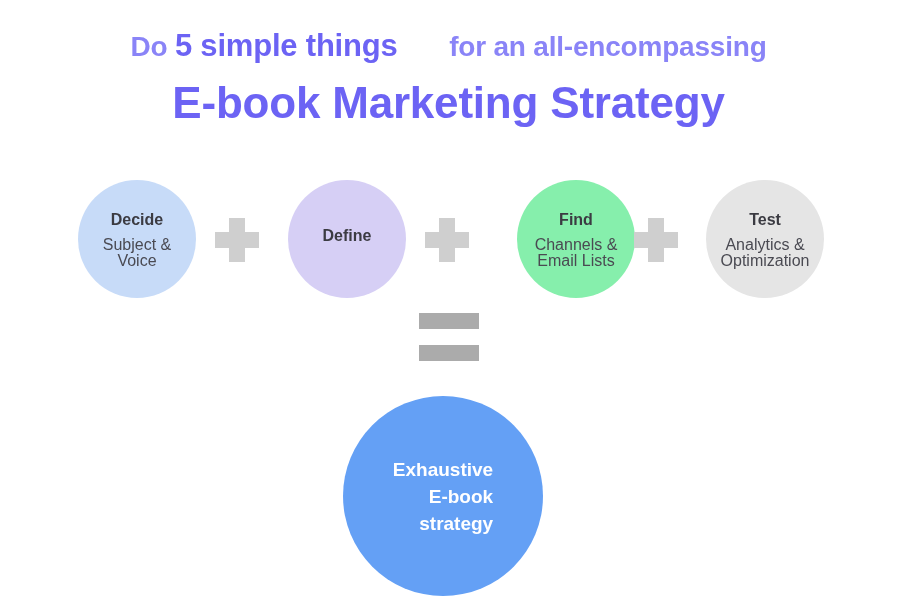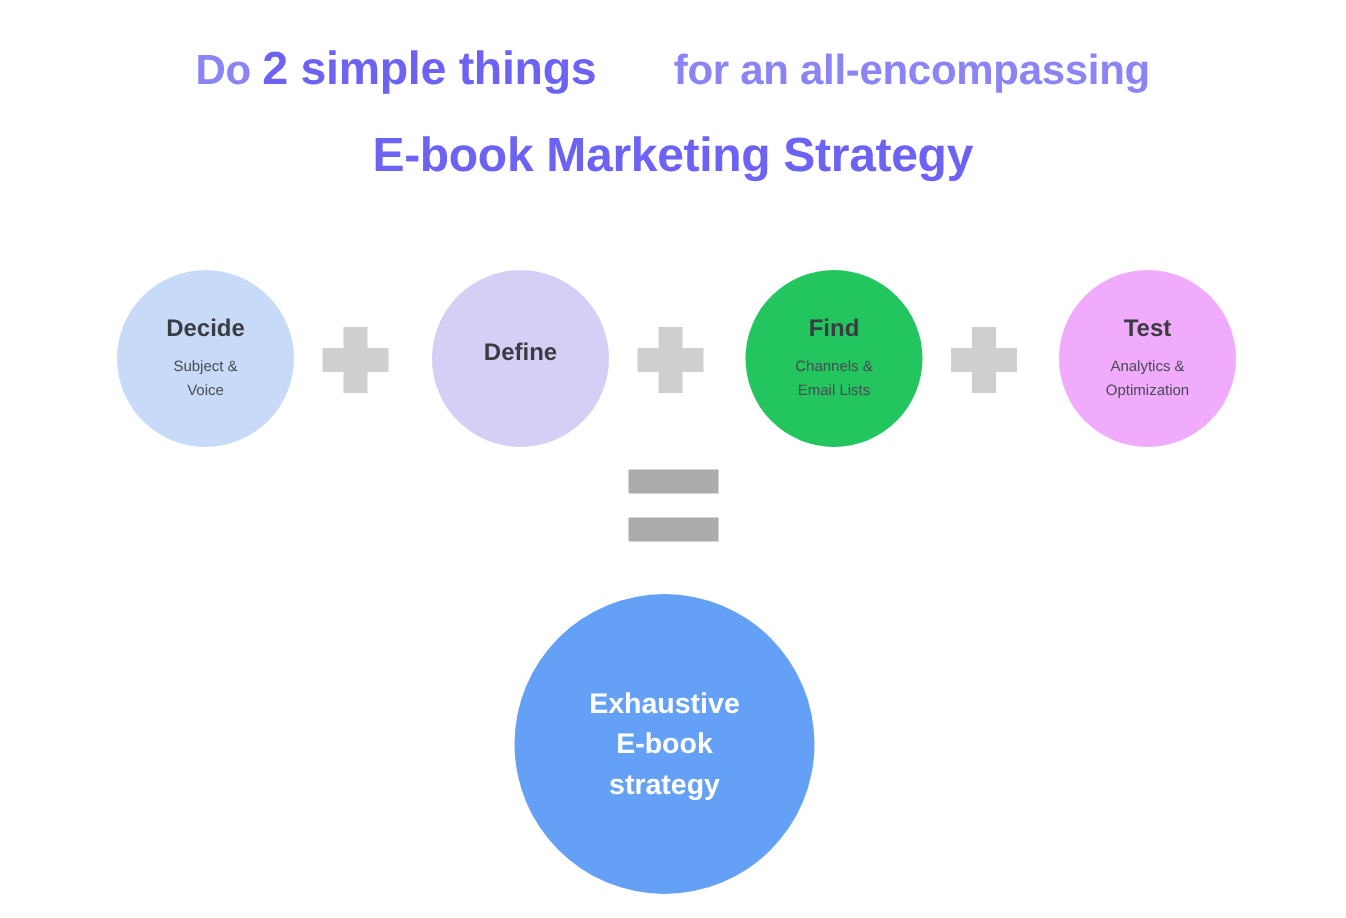--- a/index.html
+++ b/index.html
@@ -36,21 +36,21 @@
     color: #8a84f7;
     font-weight: 700;
   }
   .h1-strong {
     color: #6c63f4;
     font-weight: 800;
     font-size: 31px;
   }
   .heading-line2 {
     margin-top: 18px;
-    font-size: 32px;
+    font-size: 44px;
     line-height: 40px;
     font-weight: 800;
     color: #6c63f4;
     letter-spacing: -0.2px;
     white-space: nowrap;
   }
 
   
   .steps-row {
     position: absolute;
@@ -75,21 +75,21 @@
   }
   .step-title {
     font-size: 16px;
     font-weight: 800;
     color: #3b3b42;
     line-height: 20px;
     margin-bottom: 7px;
     white-space: nowrap;
   }
   .step-sub {
-    font-size: 10px;
+    font-size: 16px;
     font-weight: 400;
     color: #4a4a52;
     line-height: 16px;
     text-align: center;
     white-space: pre-line;
   }
 
   
   .plus {
     position: absolute;
@@ -144,32 +144,32 @@
     background: #64a0f5;
     display: flex;
     align-items: center;
     justify-content: center;
   }
   .result-label {
     color: #ffffff;
     font-size: 19px;
     font-weight: 800;
     line-height: 27px;
-    text-align: center;
+    text-align: right;
     white-space: pre-line;
   }
 </style>
 </head>
 <body>
 
 <div id="canvas">
 
   <div class="heading">
     <div class="heading-line1">
-      <span class="h1-light" style="color: rgb(138, 132, 247);">Do </span><span class="h1-strong" style="color: rgb(108, 99, 244);">2 simple things</span><span class="h1-light" style="color: rgb(138, 132, 247); margin-left: 44px;"> for an all-encompassing</span>
+      <span class="h1-light" style="color: rgb(138, 132, 247);">Do </span><span class="h1-strong" style="color: rgb(108, 99, 244);">5 simple things</span><span class="h1-light" style="color: rgb(138, 132, 247); margin-left: 44px;"> for an all-encompassing</span>
     </div>
     <div class="heading-line2" style="color: rgb(108, 99, 244);">E-book Marketing Strategy</div>
   </div>
 
   <div class="steps-row">
 
     <div class="step" id="step-0" style="left: 78px; background: rgb(199, 219, 248);">
       <div class="step-title">Decide</div>
       <div class="step-sub">Subject &amp;
 Voice</div>
@@ -182,32 +182,32 @@
 
     <div class="step" id="step-1" style="left: 288px; background: rgb(214, 207, 245); gap: 32px;">
       <div class="step-title">Define</div>
     </div>
 
     <div class="plus" id="plus-1" style="left: 425px;">
       <div class="bar-h" style="background: rgb(207, 207, 207);"></div>
       <div class="bar-v" style="background: rgb(207, 207, 207);"></div>
     </div>
 
-    <div class="step" id="step-2" style="left: 497px; background: #22c55e;">
+    <div class="step" id="step-2" style="left: 517px; background: #86efac;">
       <div class="step-title">Find</div>
       <div class="step-sub">Channels &amp;
 Email Lists</div>
     </div>
 
     <div class="plus" id="plus-2" style="left: 634px;">
       <div class="bar-h" style="background: rgb(207, 207, 207);"></div>
       <div class="bar-v" style="background: rgb(207, 207, 207);"></div>
     </div>
 
-    <div class="step" id="step-3" style="left: 706px; background: #f0abfc;">
+    <div class="step" id="step-3" style="left: 706px; background: #e5e5e5;">
       <div class="step-title">Test</div>
       <div class="step-sub">Analytics &amp;
 Optimization</div>
     </div>
 
   </div>
 
   <div class="equals">
     <div class="eq-bar top" style="background: rgb(171, 171, 171);"></div>
     <div class="eq-bar bottom" style="background: rgb(171, 171, 171);"></div>

